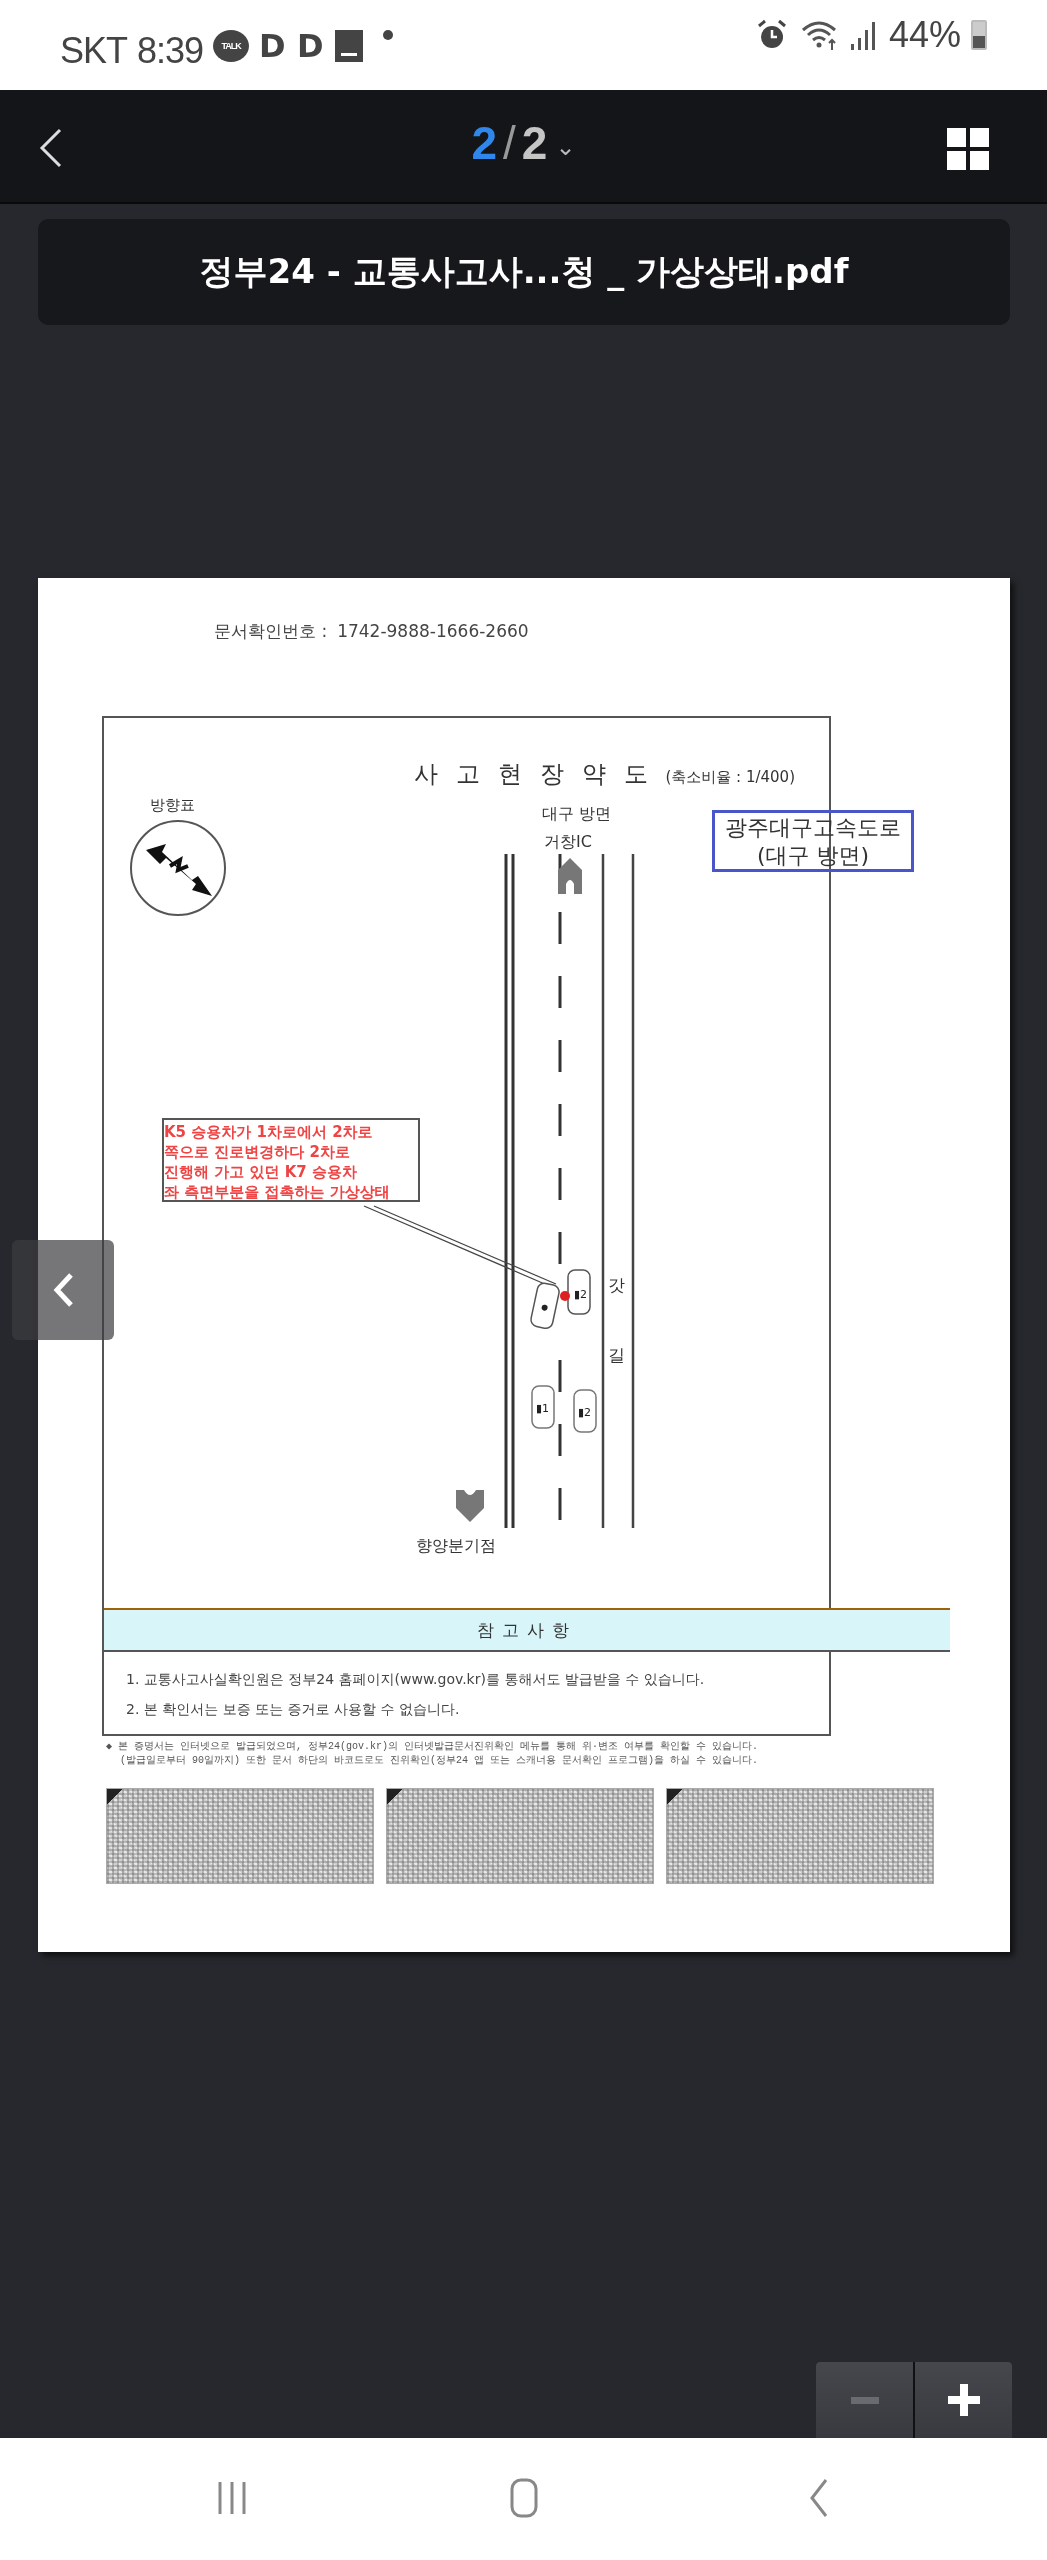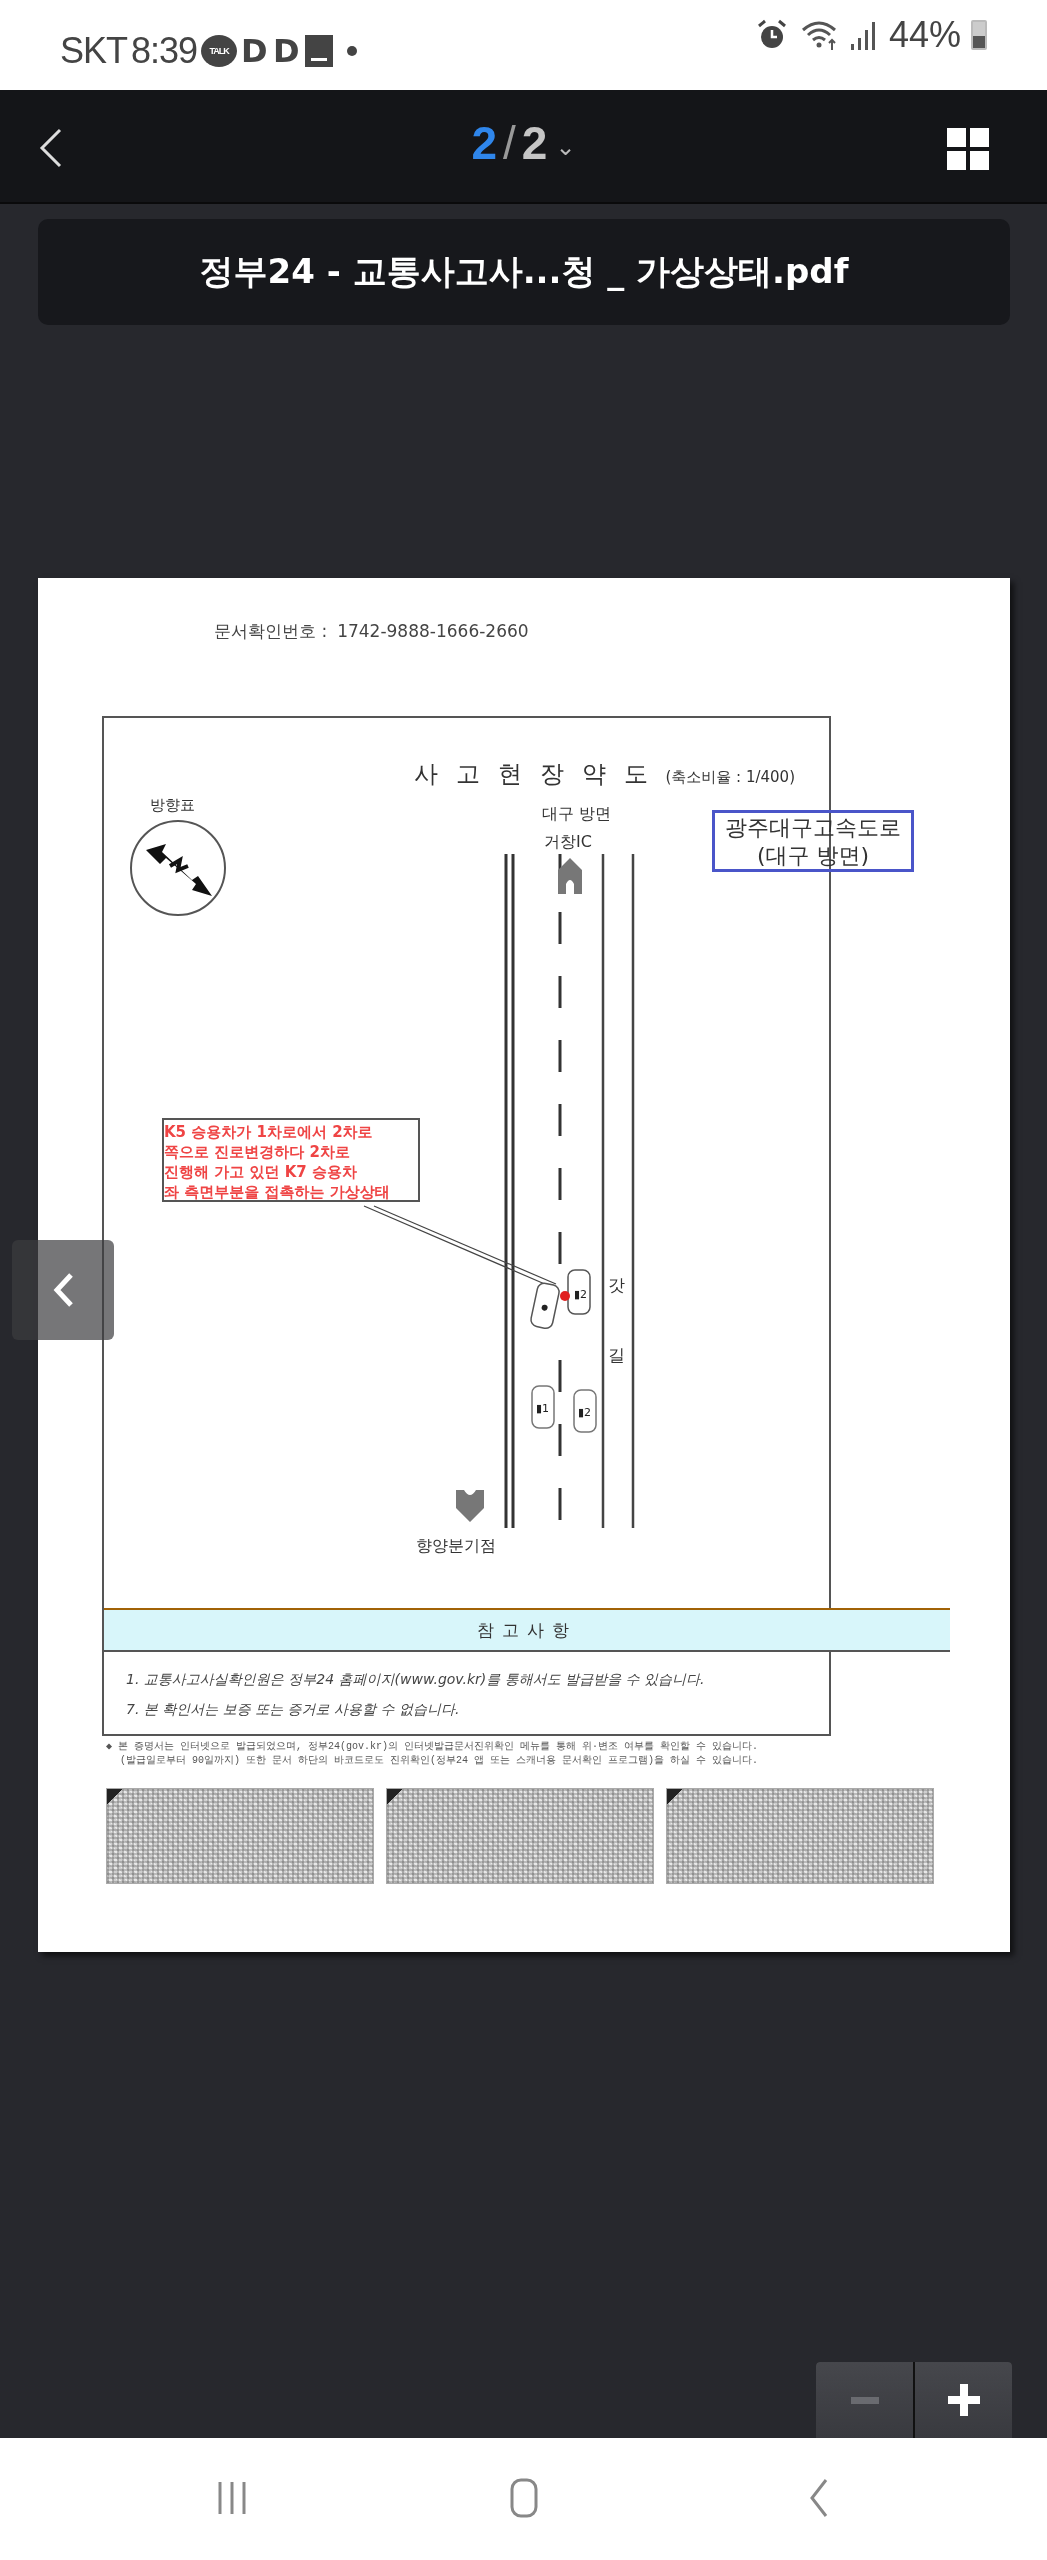--- a/index.html
+++ b/index.html
@@ -1,21 +1,21 @@
 <!DOCTYPE html>
 <html><head>
 <meta charset="utf-8">
 <style>
   * { box-sizing: border-box; margin: 0; padding: 0; }
   html, body { width: 1047px; height: 2560px; overflow: hidden; }
   body { background: #27282d; font-family: "DejaVu Sans", "Liberation Sans", sans-serif; position: relative; }
 
   
   .status-bar { position: absolute; left: 0; top: 0; width: 1047px; height: 90px; background: #ffffff; color: #444; }
-  .status-left { position: absolute; left: 60px; top: 30px; display: flex; align-items: center; gap: 4px; font-size: 36px; font-family: "Liberation Sans", sans-serif; letter-spacing: -1px; }
+  .status-left { position: absolute; left: 60px; top: 30px; display: flex; align-items: flex-start; gap: 10px; font-size: 36px; font-family: "Liberation Sans", sans-serif; letter-spacing: -1px; }
   .status-right { position: absolute; right: 60px; top: 14px; display: flex; align-items: center; gap: 10px; font-size: 36px; font-family: "Liberation Sans", sans-serif; }
   .talk-icon { width: 36px; height: 32px; border-radius: 50%; background: #444; color: #fff; font-size: 9px; font-weight: bold; display: flex; align-items: center; justify-content: center; }
   .d-icon { width: 28px; height: 32px; font-weight: bold; font-size: 32px; color: #444; line-height: 32px; font-family: "DejaVu Sans", sans-serif; }
   .stamp-icon { width: 28px; height: 32px; background: #444; position: relative; }
   .stamp-icon::after { content: ""; position: absolute; left: 6px; right: 6px; bottom: 6px; height: 3px; background: #fff; }
   .dot-icon { width: 10px; height: 10px; border-radius: 50%; background: #444; margin-left: 10px; }
   .battery-icon { width: 16px; height: 30px; border: 2px solid #bbb; border-radius: 2px; position: relative; background: linear-gradient(to top, #555 45%, #ccc 45%); }
 
   
   .toolbar { position: absolute; left: 0; top: 90px; width: 1047px; height: 114px; background: #141518; border-bottom: 2px solid #0a0a0b; }
@@ -47,21 +47,21 @@
 
   .road-svg { position: absolute; left: 0; top: 0; }
 
   .callout { position: absolute; left: 58px; top: 400px; width: 258px; height: 84px; border: 2px solid #555; background: #fff; font-size: 15px; line-height: 20px; color: #ef4444; padding: 2px 0; font-weight: bold; }
 
   .shoulder-label-1 { position: absolute; left: 504px; top: 556px; font-size: 17px; color: #333; }
   .shoulder-label-2 { position: absolute; left: 504px; top: 626px; font-size: 17px; color: #333; }
   .origin-label { position: absolute; left: 312px; top: 818px; font-size: 16px; color: #333; }
 
   .notes-header { position: absolute; left: 0; top: 890px; width: 846px; height: 44px; background: #d8f6fa; border-top: 2px solid #a16207; border-bottom: 2px solid #555; text-align: center; font-size: 17px; color: #333; line-height: 40px; letter-spacing: 8px; }
-  .notes-list { position: absolute; left: 22px; top: 946px; font-size: 14px; color: #444; line-height: 30px; font-style: italic; }
+  .notes-list { position: absolute; left: 22px; top: 946px; font-size: 14px; color: #444; line-height: 30px; }
 
   .footnote { position: absolute; left: 68px; top: 1162px; font-size: 10px; color: #555; line-height: 14px; font-family: Liberation Mono, monospace; }
   .footnote-2 { padding-left: 14px; }
 
   .barcodes { position: absolute; left: 68px; top: 1210px; display: flex; gap: 12px; }
   .barcode { width: 268px; height: 96px; border: 1px solid #aaa; position: relative;
     background:
       repeating-linear-gradient(90deg, rgba(90,90,90,0.35) 0 2px, transparent 2px 5px),
       repeating-linear-gradient(0deg, rgba(120,120,120,0.4) 0 2px, transparent 2px 4px),
       repeating-linear-gradient(45deg, rgba(160,160,160,0.5) 0 3px, #e8e8e8 3px 6px);
@@ -214,21 +214,21 @@
       <div>좌 측면부분을 접촉하는 가상상태</div>
     </div>
 
     <div class="shoulder-label-1">갓</div>
     <div class="shoulder-label-2">길</div>
     <div class="origin-label">향양분기점</div>
 
     <div class="notes-header">참고사항</div>
     <div class="notes-list">
       <div>1. 교통사고사실확인원은 정부24 홈페이지(www.gov.kr)를 통해서도 발급받을 수 있습니다.</div>
-      <div>7. 본 확인서는 보증 또는 증거로 사용할 수 없습니다.</div>
+      <div>2. 본 확인서는 보증 또는 증거로 사용할 수 없습니다.</div>
     </div>
   </div>
 
   <div class="footnote">
     <div>◆ 본 증명서는 인터넷으로 발급되었으며, 정부24(gov.kr)의 인터넷발급문서진위확인 메뉴를 통해 위·변조 여부를 확인할 수 있습니다.</div>
     <div class="footnote-2">(발급일로부터 90일까지) 또한 문서 하단의 바코드로도 진위확인(정부24 앱 또는 스캐너용 문서확인 프로그램)을 하실 수 있습니다.</div>
   </div>
 
   <div class="barcodes">
     <div class="barcode"></div>

